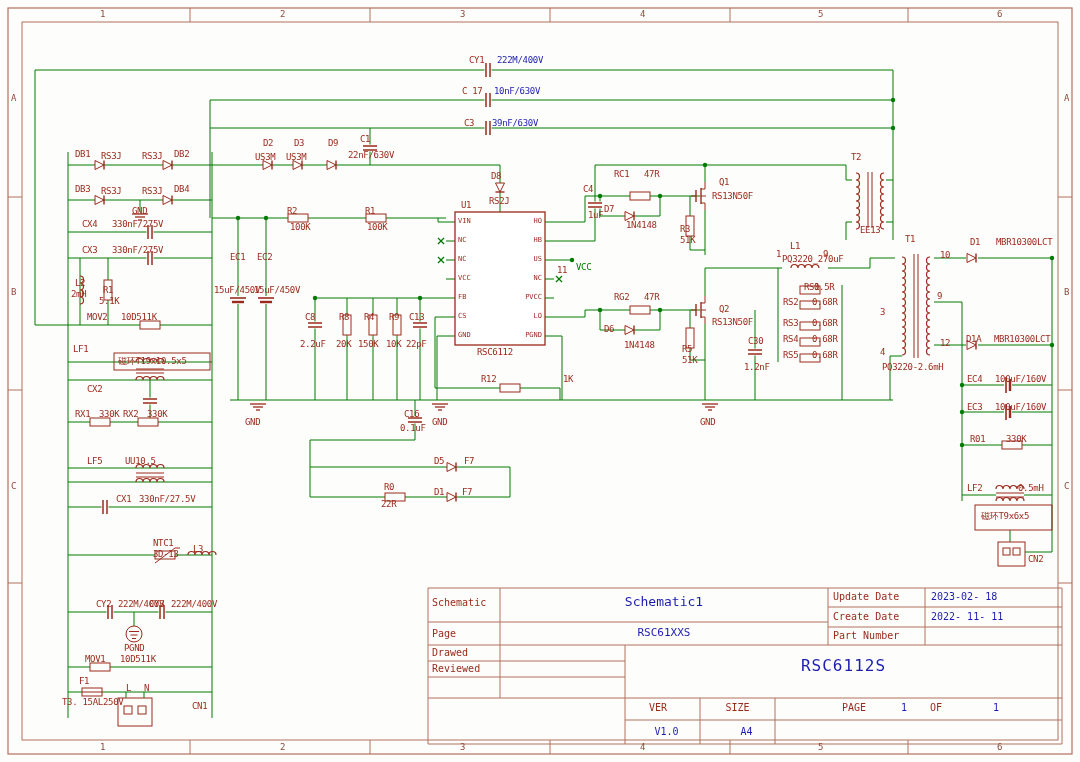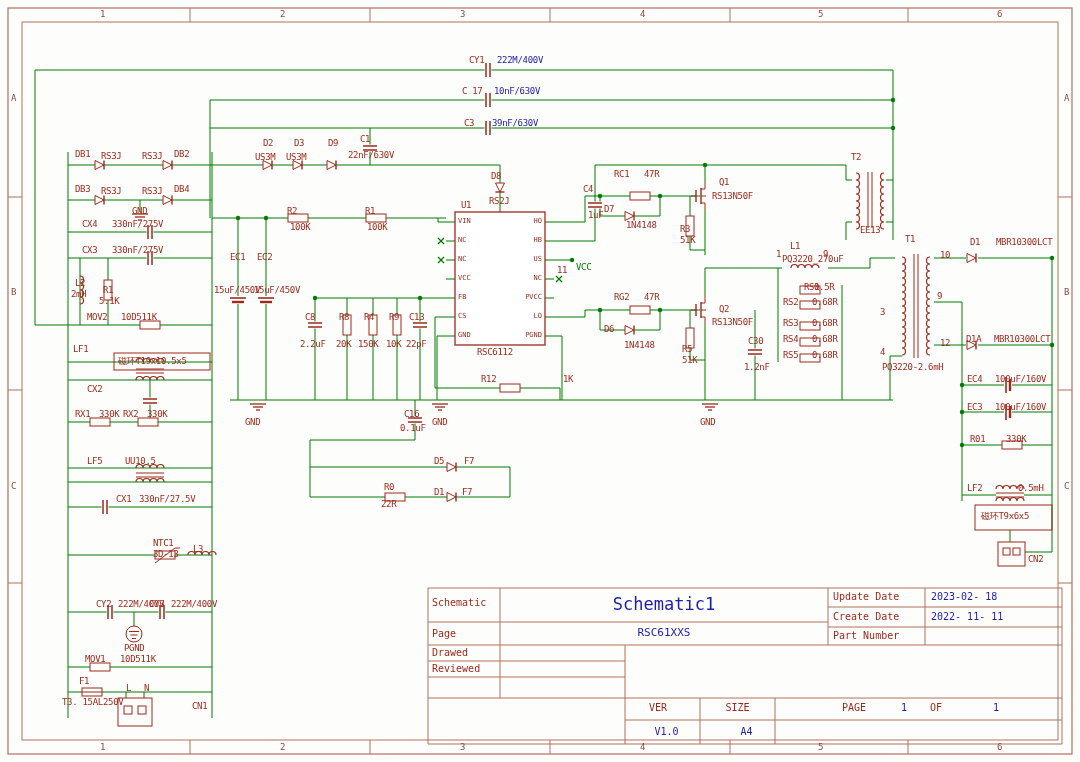--- a/index.html
+++ b/index.html
@@ -555,31 +555,32 @@
       <div class="pin" style="left: 505px; width: 37px; text-align: right; top: 218px;">HO</div>
       <div class="pin" style="left: 505px; width: 37px; text-align: right; top: 237px;">HB</div>
       <div class="pin" style="left: 505px; width: 37px; text-align: right; top: 256px;">US</div>
       <div class="pin" style="left: 505px; width: 37px; text-align: right; top: 275px;">NC</div>
       <div class="pin" style="left: 505px; width: 37px; text-align: right; top: 294px;">PVCC</div>
       <div class="pin" style="left: 505px; width: 37px; text-align: right; top: 313px;">LO</div>
       <div class="pin" style="left: 505px; width: 37px; text-align: right; top: 332px;">PGND</div>
     </div>
 
   <div class="tb c-r" style="left:432px;top:597px">Schematic</div>
-  <div class="tb c-b ctr" style="left:500px;top:595px;width:328px;font-size:17px">Schematic1</div>
+  <div class="tb c-b ctr" style="left:500px;top:595px;width:328px;font-size:13px">Schematic1</div>
   <div class="tb c-r" style="left:432px;top:628px">Page</div>
   <div class="tb c-b ctr" style="left:500px;top:627px;width:328px;font-size:11px">RSC61XXS</div>
   <div class="tb c-r" style="left:432px;top:647px">Drawed</div>
   <div class="tb c-r" style="left:432px;top:663px">Reviewed</div>
   <div class="tb c-r" style="left:833px;top:591px">Update Date</div>
   <div class="tb c-b" style="left:931px;top:591px">2023-02- 18</div>
   <div class="tb c-r" style="left:833px;top:611px">Create Date</div>
   <div class="tb c-b" style="left:931px;top:611px">2022- 11- 11</div>
   <div class="tb c-r" style="left:833px;top:630px">Part Number</div>
   <div class="tb c-b" style="left:931px;top:630px"></div>
+  <div class="tb c-b ctr" style="left:625px;top:657px;width:437px;font-size:16px;letter-spacing:1px">RSC6112S</div>
   <div class="tb c-r ctr" style="left:625px;top:702px;width:66px">VER</div>
   <div class="tb c-r ctr" style="left:700px;top:702px;width:75px">SIZE</div>
   <div class="tb c-r" style="left:842px;top:702px">PAGE</div>
   <div class="tb c-b" style="left:901px;top:702px">1</div>
   <div class="tb c-r" style="left:930px;top:702px">OF</div>
   <div class="tb c-b" style="left:993px;top:702px">1</div>
   <div class="tb c-b ctr" style="left:625px;top:726px;width:83px">V1.0</div>
   <div class="tb c-b ctr" style="left:700px;top:726px;width:93px">A4</div>
 </div>
 

